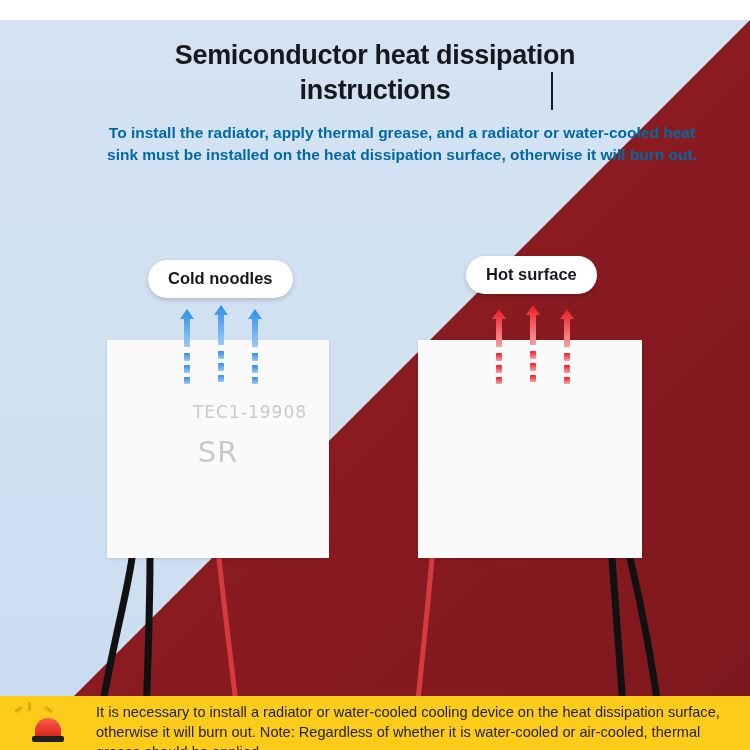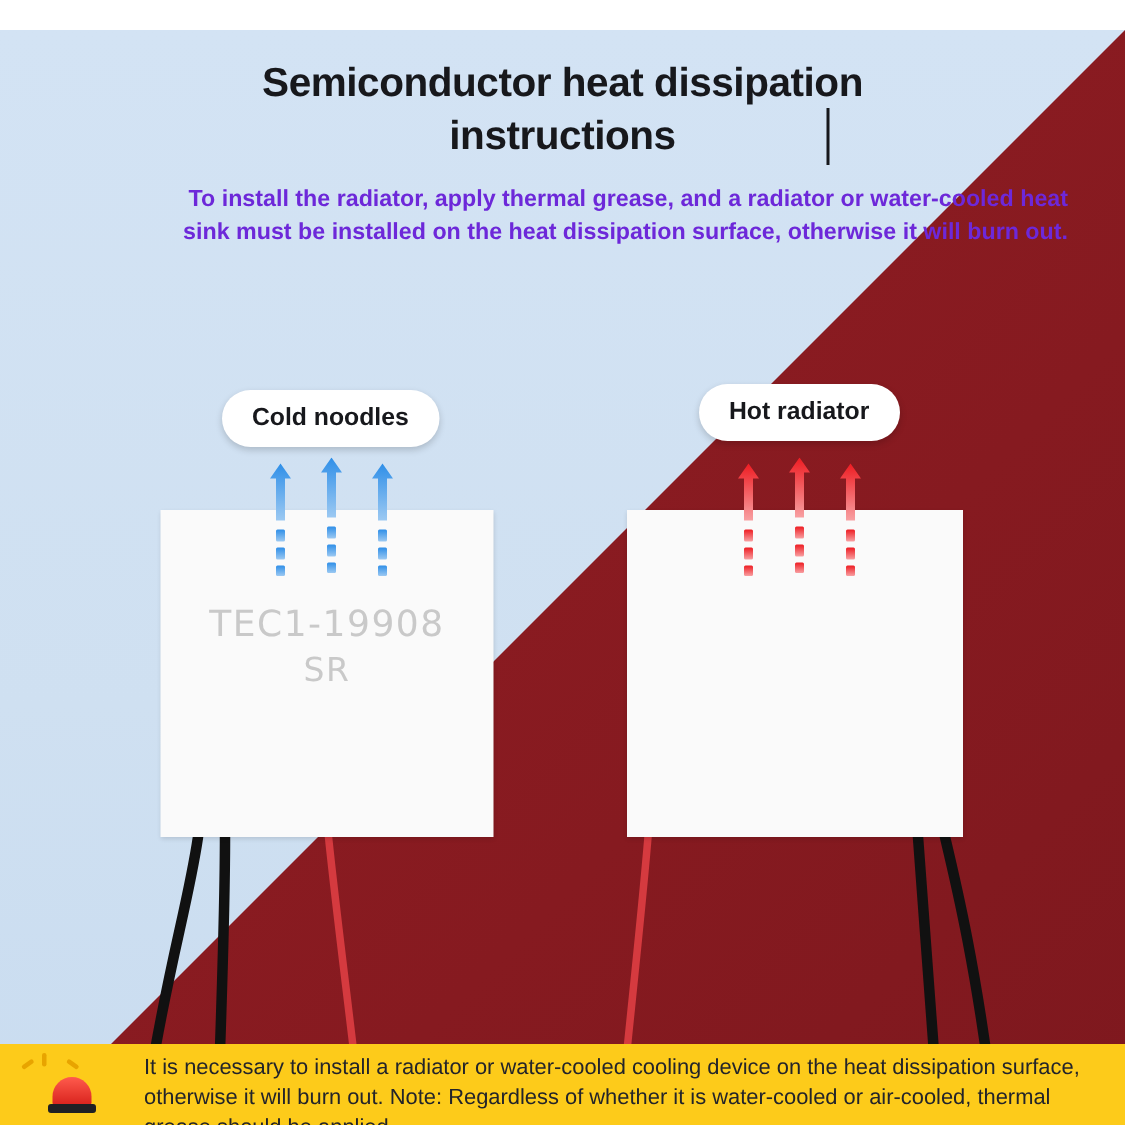--- a/index.html
+++ b/index.html
@@ -65,22 +65,22 @@
     background: #17181c;
   }
   .subtitle {
     position: absolute;
     top: 102px;
     left: 92px;
     width: 620px;
     font-size: 15.5px;
     font-weight: bold;
     line-height: 1.42;
-    color: #6d28d9;
-    text-align: right;
+    color: #0369a1;
+    text-align: center;
     z-index: 5;
   }
 
   
   .pill {
     position: absolute;
     background: #ffffff;
     border-radius: 22px;
     box-shadow: 0 2px 5px rgba(0,0,0,0.18);
     font-size: 16.5px;
@@ -105,22 +105,22 @@
 
   .chip-text {
     position: absolute;
     left: 0;
     width: 100%;
     text-align: center;
     color: #c9c9c9;
     font-family: "DejaVu Sans", sans-serif;
     letter-spacing: 1px;
   }
-  .chip-line1 { top: 62px; font-size: 24px; }
-  .chip-line2 { top: 95px; font-size: 22px; }
+  .chip-line1 { top: 62px; font-size: 17px; padding-left: 32px; }
+  .chip-line2 { top: 95px; font-size: 29px; }
 
   
   .arrow {
     position: absolute;
     z-index: 5;
   }
 
   
   .wire {
     position: absolute;
@@ -206,21 +206,21 @@
   </svg>
 
   <div class="header">
     <div class="title">Semiconductor heat dissipation instructions</div>
   </div>
   <div class="title-rule"></div>
 
   <div class="subtitle">To install the radiator, apply thermal grease, and a radiator or water-cooled heat sink must be installed on the heat dissipation surface, otherwise it will burn out.</div>
 
   <div class="pill pill-cold">Cold noodles</div>
-  <div class="pill pill-hot">Hot radiator</div>
+  <div class="pill pill-hot">Hot surface</div>
 
   <div class="module module-left">
     <div class="chip-text chip-line1">TEC1-19908</div>
     <div class="chip-text chip-line2">SR</div>
   </div>
 
   <div class="module module-right">
     <div class="chip-text chip-line1"></div>
     <div class="chip-text chip-line2"></div>
   </div>

